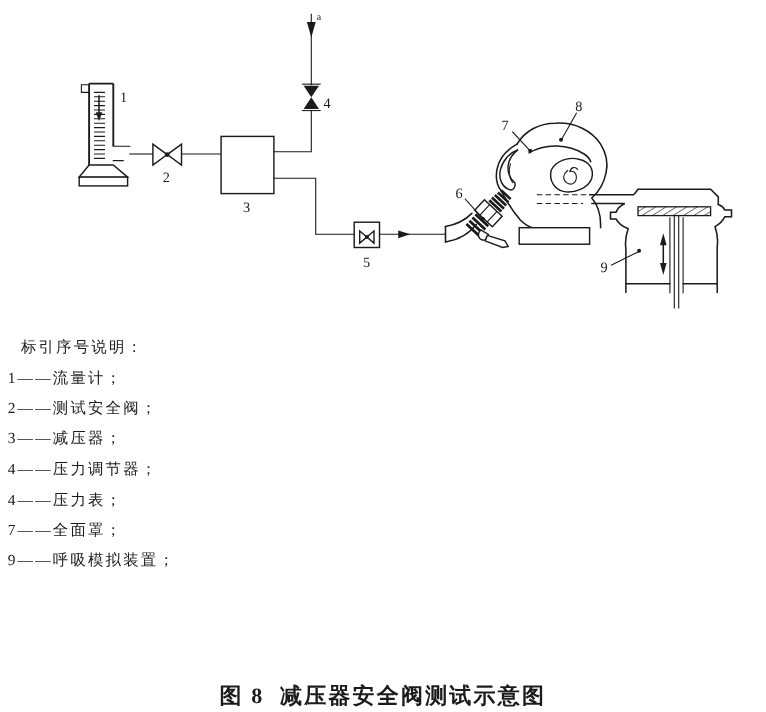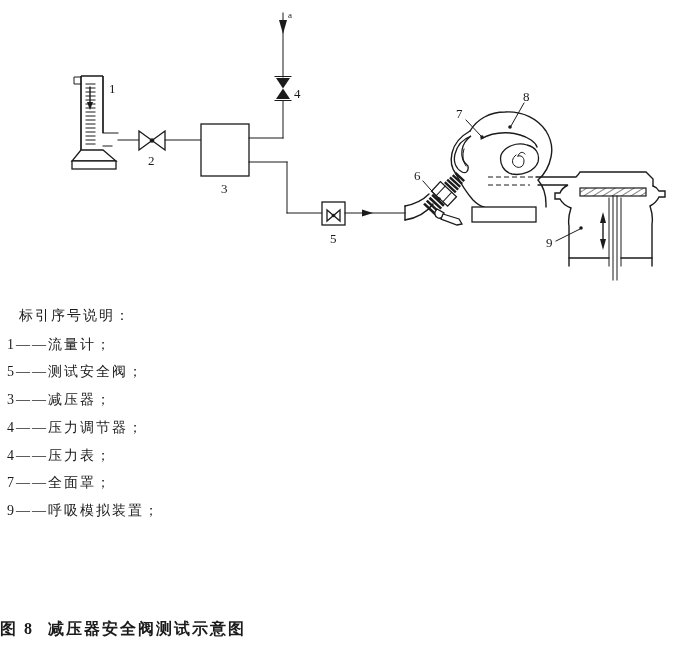--- a/index.html
+++ b/index.html
@@ -8,25 +8,25 @@
   .schematic{position:absolute;left:0;top:0;}
   .ln{stroke:#1b1b1b;stroke-width:1;fill:none;stroke-linecap:square;}
   .ln14{stroke:#1b1b1b;stroke-width:1.4;fill:none;stroke-linecap:round;}
   .ln2{stroke:#1b1b1b;stroke-width:1.7;fill:none;}
   .wf{fill:#ffffff;stroke:#1b1b1b;stroke-width:1.3;}
   .fil{fill:#1b1b1b;stroke:none;}
   .dash{stroke:#1b1b1b;stroke-width:1;fill:none;stroke-dasharray:5,3;}
   .lbl{font-family:"Liberation Serif","DejaVu Serif",serif;font-size:13px;fill:#1b1b1b;}
   .lblsup{font-family:"Liberation Serif","DejaVu Serif",serif;font-size:9px;fill:#1b1b1b;}
   .legend{position:absolute;left:7px;top:303px;font-size:14px;letter-spacing:2px;line-height:27.7px;}
-  .lg-title{padding-left:12px;font-family:Liberation Mono, monospace;}
+  .lg-title{padding-left:12px;}
   .lg-item{white-space:nowrap;}
   .lg-foot sup{font-size:9px;margin-right:11px;letter-spacing:0;}
-  .caption{position:absolute;left:0;top:619px;width:696px;text-align:left;
-           font-weight:bold;font-size:16px;letter-spacing:2px;}
+  .caption{position:absolute;left:0;top:619px;width:696px;text-align:center;
+           font-weight:bold;font-size:20px;letter-spacing:2px;}
   .caption .gap{display:inline-block;width:14px;}
 </style>
 </head>
 <body>
 
 <div class="page">
 
   <svg class="schematic" width="696" height="300" viewBox="0 0 696 300" xmlns="http://www.w3.org/2000/svg">
     <defs>
       <pattern id="hatch" width="5" height="8" patternUnits="userSpaceOnUse" patternTransform="rotate(58)">
@@ -148,21 +148,21 @@
       </g>
       <line class="ln" x1="556" y1="241" x2="580" y2="229"></line>
       <circle class="fil" cx="581" cy="228" r="1.8"></circle>
       <text class="lbl" x="546" y="247">9</text>
     </g>
   </svg>
 
   <div class="legend">
     <div class="lg-title">标引序号说明：</div>
     <div class="lg-item">1——流量计；</div>
-    <div class="lg-item">5——测试安全阀；</div>
+    <div class="lg-item">2——测试安全阀；</div>
     <div class="lg-item">3——减压器；</div>
     <div class="lg-item">4——压力调节器；</div>
     <div class="lg-item">4——压力表；</div>
     <div class="lg-item">7——全面罩；</div>
     <div class="lg-item">9——呼吸模拟装置；</div>
   </div>
 
   <div class="caption">
     <span>图 8</span><span class="gap"></span><span>减压器安全阀测试示意图</span>
   </div>

